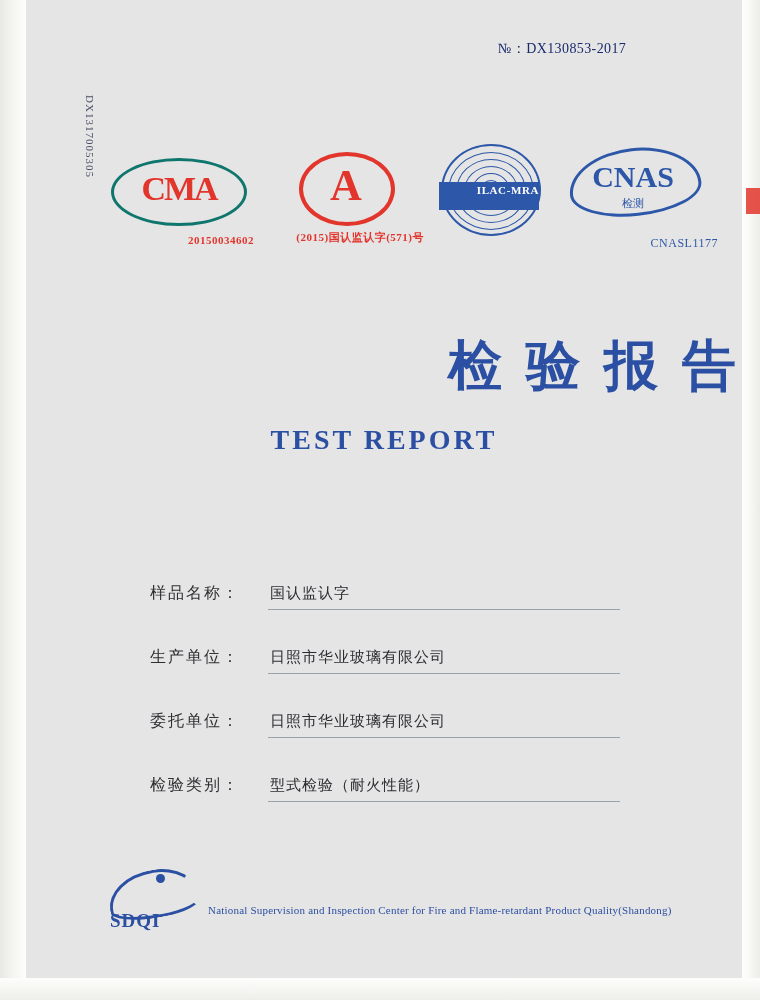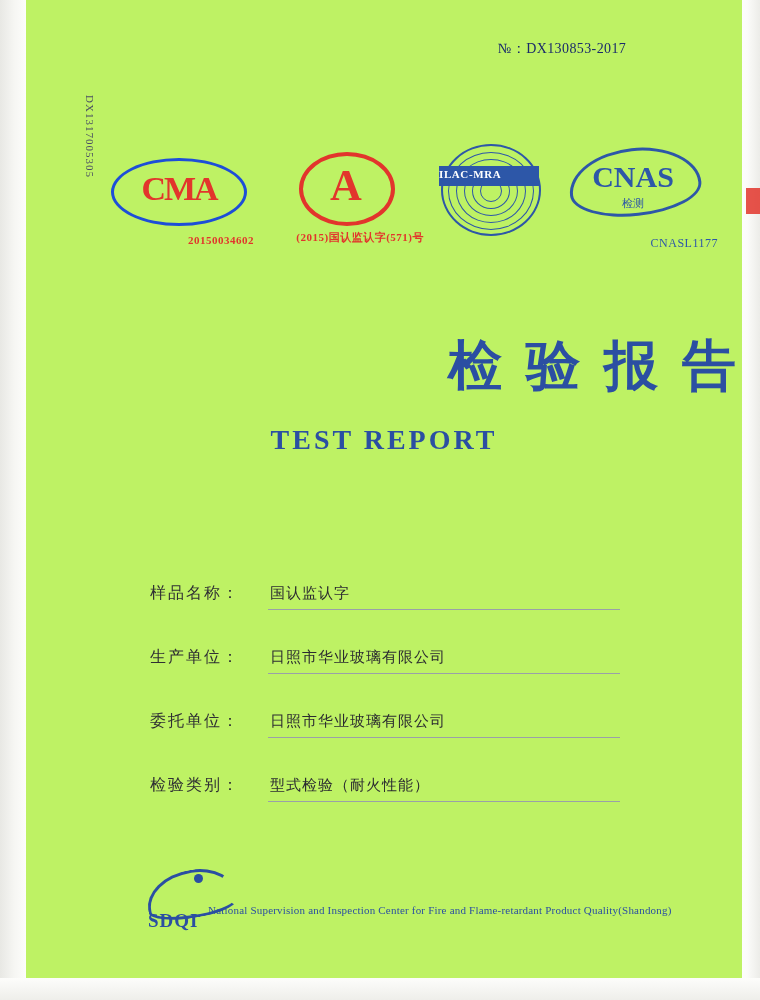--- a/index.html
+++ b/index.html
@@ -10,21 +10,21 @@
     width: 760px;
     height: 1000px;
     background: #ffffff;
     font-family: "Liberation Sans", sans-serif;
     overflow: hidden;
   }
   .page {
     position: relative;
     width: 760px;
     height: 1000px;
-    background: #bef264;
+    background: #e5e5e5;
     overflow: hidden;
   }
   
   .scan-edge-left {
     position: absolute;
     left: 0; top: 0;
     width: 26px; height: 1000px;
     background: linear-gradient(to right, #e8e8e4 0%, #f6f6f3 55%, #fdfdfb 100%);
   }
   .scan-edge-right {
@@ -99,21 +99,21 @@
     text-align: right;
   }
 
   
   .logo-cma { left: 0; top: 18px; width: 150px; }
   .cma-oval {
     position: relative;
     width: 130px;
     height: 62px;
     margin: 0 auto;
-    border: 3px solid #1d4ed8;
+    border: 3px solid #0f766e;
     border-radius: 50%;
   }
   .cma-text {
     position: absolute;
     left: 0; right: 0; top: 9px;
     font-family: "Liberation Serif", serif;
     font-weight: bold;
     font-size: 34px;
     color: #e2352c;
     letter-spacing: -2px;
@@ -166,31 +166,31 @@
   .mra-arc {
     position: absolute;
     border: 1.5px solid #2d57a8;
     border-radius: 50%;
     left: 50%;
     transform: translateX(-50%);
   }
   .mra-band {
     position: absolute;
     left: 2px;
-    top: 24px;
+    top: 40px;
     width: 100px;
-    height: 20px;
+    height: 28px;
     background: #2d57a8;
     color: #ffffff;
     font-family: "Liberation Serif", serif;
     font-size: 11px;
     font-weight: bold;
     letter-spacing: .6px;
     line-height: 16px;
-    text-align: left;
+    text-align: right;
   }
 
   
   .logo-cnas { left: 444px; top: 6px; width: 170px; }
   .cnas-mark {
     position: relative;
     width: 140px;
     height: 78px;
     margin: 0 auto;
   }
@@ -290,21 +290,20 @@
     top: 868px;
     width: 600px;
     height: 70px;
   }
   .sdqi-logo {
     position: absolute;
     left: 0;
     top: 2px;
     width: 96px;
     height: 64px;
-    margin-left: 38px;
   }
   .sdqi-swoosh {
     position: absolute;
     left: 4px;
     top: 0px;
     width: 86px;
     height: 42px;
     border: 3px solid #2b4fa2;
     border-radius: 52% 48% 46% 54% / 70% 72% 30% 28%;
     border-right-color: transparent;

